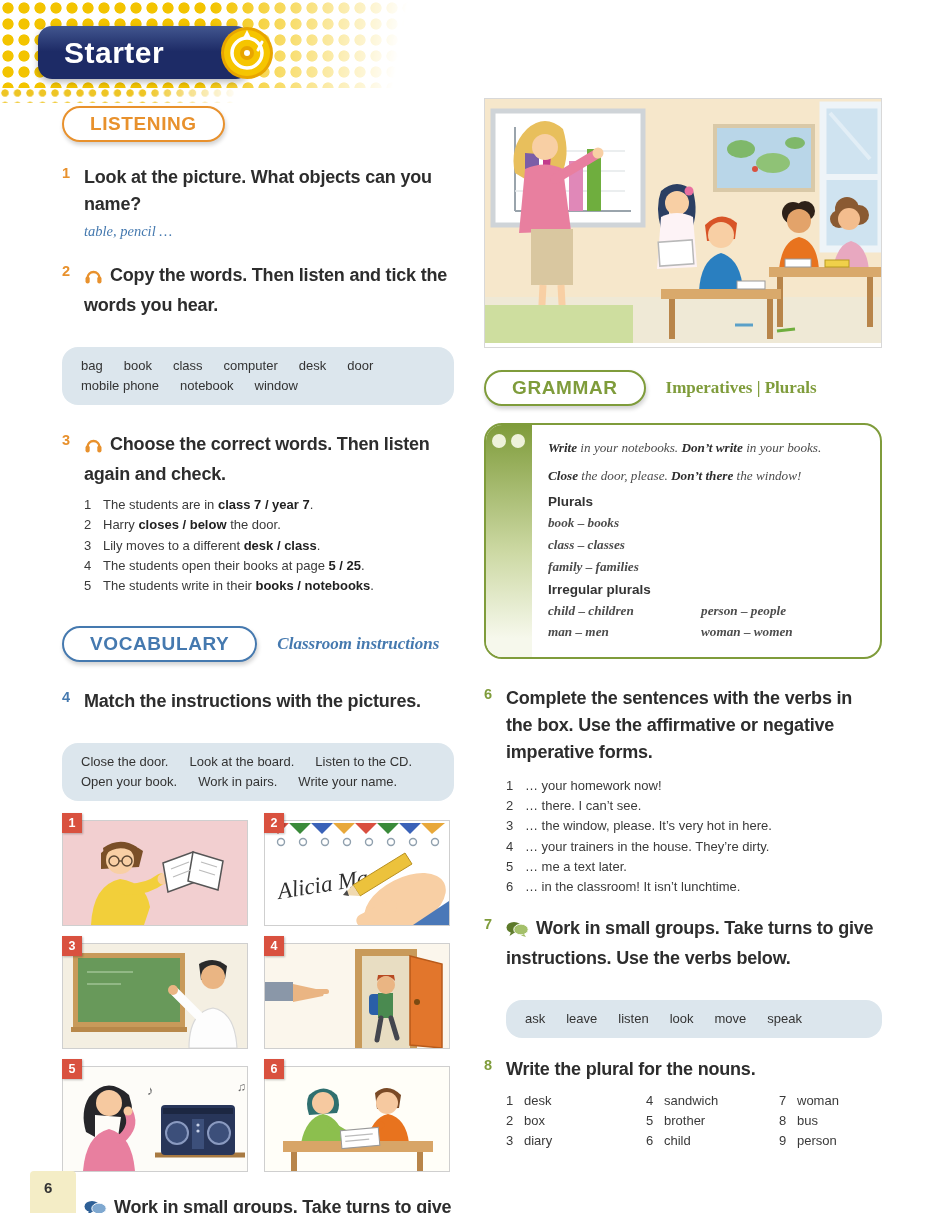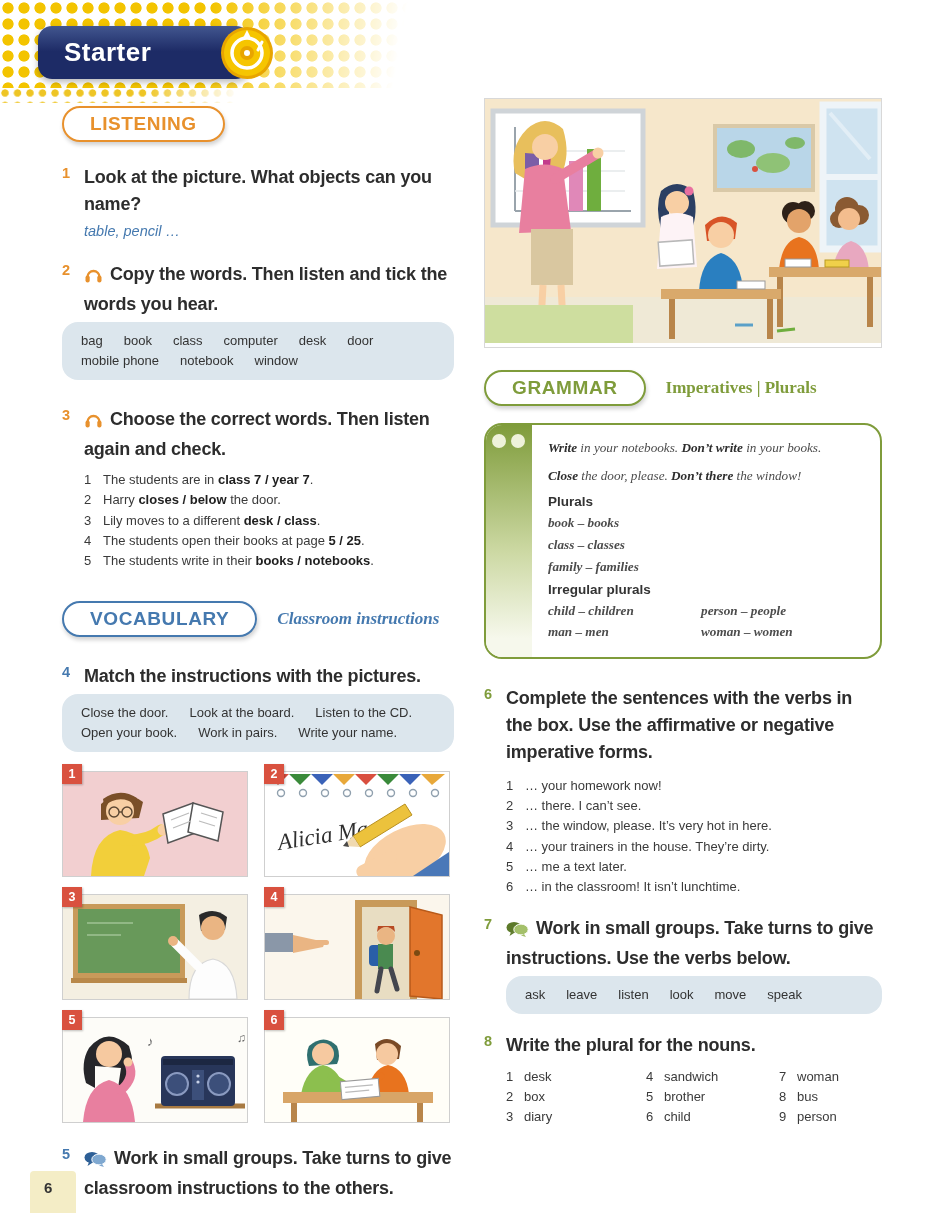--- a/index.html
+++ b/index.html
@@ -17,21 +17,21 @@
   }
   .dots-strip { position:absolute; left:0; top:88px; width:240px; height:15px;
     background-image: radial-gradient(circle at 5px 5px, #ecbc00 3.4px, rgba(236,188,0,0) 4px);
     background-size:12.5px 12.5px; opacity:.85;
     -webkit-mask-image: linear-gradient(90deg,#000 60%, transparent 100%);
     mask-image: linear-gradient(90deg,#000 60%, transparent 100%);
   }
   .starter-pill { position:absolute; left:38px; top:26px; width:212px; height:53px;
     background:linear-gradient(#42568f, #1d2b66 48%); border-radius:14px;
     box-shadow:0 3px 6px rgba(0,0,0,.28); display:flex; align-items:center; padding-left:26px; }
-  .starter-text { color:#fff; font-weight:bold; font-size:26px; letter-spacing:.5px; }
+  .starter-text { color:#fff; font-weight:bold; font-size:30px; letter-spacing:.5px; }
   .logo { position:absolute; right:-24px; top:0; width:54px; height:54px; }
 
   
   .col { position:absolute; }
   .col-left  { left:62px;  top:106px; width:392px; }
   .col-right { left:484px; top:98px;  width:398px; }
 
   
   .pill { display:inline-block; border:2.5px solid; border-radius:19px; padding:5px 26px;
     font-weight:bold; font-size:19px; letter-spacing:.6px; background:#fff;
@@ -44,33 +44,33 @@
   .subtitle.blue  { color:#4579af;font-style:italic; }
   .subtitle.green { color:#7f9c3b; }
 
   
   .ex { display:flex; }
   .ex-num { flex:none; width:22px; font-weight:bold; font-size:14.5px; padding-top:1px; }
   .ex-num.orange { color:#e8912d; } .ex-num.blue { color:#4579af; } .ex-num.green { color:#7f9c3b; }
   .ex-body { flex:1; min-width:0; }
   .ex-instr { font-weight:bold; font-size:18px; letter-spacing:-.2px; color:#2d2d2d; line-height:1.5; }
   .icon-inline { display:inline-block; vertical-align:-3px; margin-right:7px; }
-  .answer { margin-top:5px; font-family:Liberation Sans, sans-serif; font-style:italic;
+  .answer { margin-top:5px; font-family:Liberation Serif, serif; font-style:italic;
     font-size:14.5px; color:#4579af; }
 
   .sub-item { display:flex; font-size:13px; color:#3a3a3a; line-height:1.55; }
   .sub-item .n { flex:none; width:19px; }
   .sub-item b { color:#1f1f1f; }
   .sub-list { margin-top:7px; }
 
   .word-box { background:#dce6ed; border-radius:16px; padding:9px 19px; font-size:13px;
     color:#333; line-height:1.55; }
   .word-box span { margin-right:21px; white-space:nowrap; }
 
-  .mt10{margin-top:10px} .mt13{margin-top:4px} .mt18{margin-top:18px}
+  .mt10{margin-top:10px} .mt13{margin-top:28px} .mt18{margin-top:18px}
   .mt22{margin-top:22px} .mt26{margin-top:26px} .mt30{margin-top:30px}
 
   
   .pic-grid { display:grid; grid-template-columns:186px 186px; column-gap:16px; row-gap:17px; margin-top:19px; }
   .pic { position:relative; width:186px; height:106px; border:1px solid #cfcfcf; background:#fff; }
   .pic svg { display:block; }
   .tag { position:absolute; top:-8px; left:-1px; width:20px; height:20px; background:#d9513f;
     color:#fff; font-weight:bold; font-size:12.5px; display:flex; align-items:center;
     justify-content:center; box-shadow:1px 1px 2px rgba(0,0,0,.25); }
 

